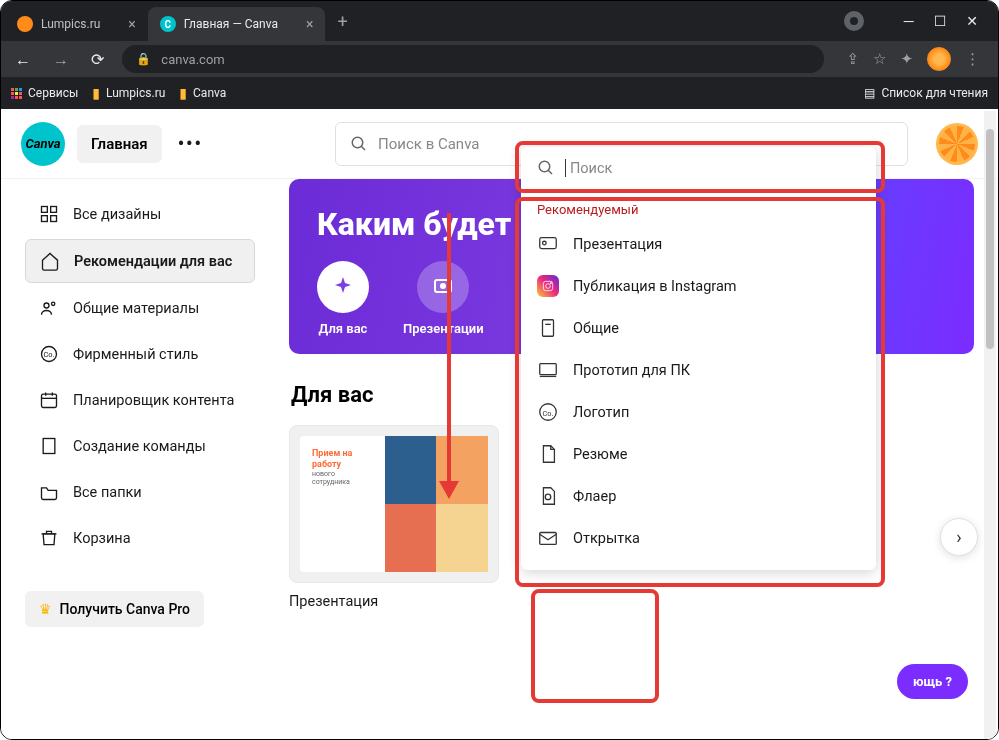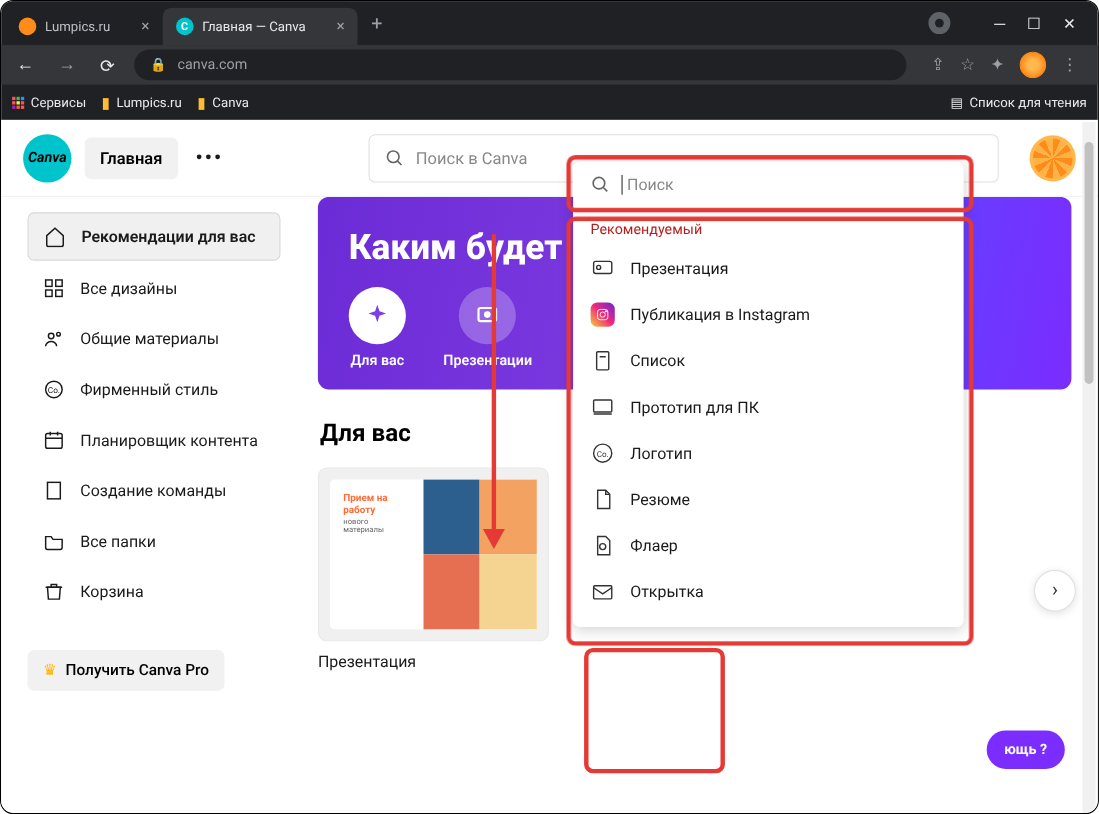--- a/index.html
+++ b/index.html
@@ -173,38 +173,38 @@
           <circle cx="10" cy="10" r="7"></circle>
           <line x1="20" y1="20" x2="15" y2="15"></line>
         </svg>
       <span>Поиск в Canva</span>
     </div>
     <div class="header-avatar"></div>
   </div>
 
   <div class="app-body">
     <div class="sidebar">
-      <div class="side-item active">
-          <span class="icon">
-            <svg viewBox="0 0 24 24">
-              <path d="M3 11l9-8 9 8v10a2 2 0 01-2 2H5a2 2 0 01-2-2z"></path>
-            </svg>
-          </span>
-          <span>Рекомендации для вас</span>
-        </div>
       <div class="side-item">
           <span class="icon">
             <svg viewBox="0 0 24 24">
               <rect x="3" y="3" width="7" height="7"></rect>
               <rect x="14" y="3" width="7" height="7"></rect>
               <rect x="3" y="14" width="7" height="7"></rect>
               <rect x="14" y="14" width="7" height="7"></rect>
             </svg>
           </span>
           <span>Все дизайны</span>
+        </div>
+      <div class="side-item active">
+          <span class="icon">
+            <svg viewBox="0 0 24 24">
+              <path d="M3 11l9-8 9 8v10a2 2 0 01-2 2H5a2 2 0 01-2-2z"></path>
+            </svg>
+          </span>
+          <span>Рекомендации для вас</span>
         </div>
       <div class="side-item">
           <span class="icon">
             <svg viewBox="0 0 24 24">
               <circle cx="9" cy="9" r="3"></circle>
               <path d="M3 20c0-3 3-5 6-5s6 2 6 5"></path>
               <circle cx="17" cy="7" r="2"></circle>
             </svg>
           </span>
           <span>Общие материалы</span>
@@ -287,21 +287,21 @@
             <span>Презентации</span>
           </div>
         </div>
       </div>
 
       <h2 class="section-title">Для вас</h2>
       <div class="cards-row">
         <div class="card">
           <div class="card-thumb">
             <div class="thumb-inner">
-              <div class="thumb-left"><b><span>Прием на</span><br><span>работу</span></b><span>нового</span><br><span>материалы</span></div>
+              <div class="thumb-left"><b><span>Прием на</span><br><span>работу</span></b><span>нового</span><br><span>сотрудника</span></div>
               <div class="thumb-right">
                   <div></div>
                   <div></div>
                   <div></div>
                   <div></div>
                 </div>
             </div>
           </div>
           <span class="card-label">Презентация</span>
         </div>
@@ -342,21 +342,21 @@
             <circle cx="17" cy="7" r="1" fill="#fff"></circle>
           </svg>
         </span>
         <span>Публикация в Instagram</span>
       </div>
     <div class="so-item">
         <svg viewBox="0 0 24 24">
           <rect x="6" y="3" width="12" height="18" rx="1"></rect>
           <line x1="9" y1="8" x2="15" y2="8"></line>
         </svg>
-        <span>Список</span>
+        <span>Общие</span>
       </div>
     <div class="so-item">
         <svg viewBox="0 0 24 24">
           <rect x="3" y="5" width="18" height="12" rx="1"></rect>
           <line x1="3" y1="19" x2="21" y2="19"></line>
         </svg>
         <span>Прототип для ПК</span>
       </div>
     <div class="so-item">
         <svg viewBox="0 0 24 24">

